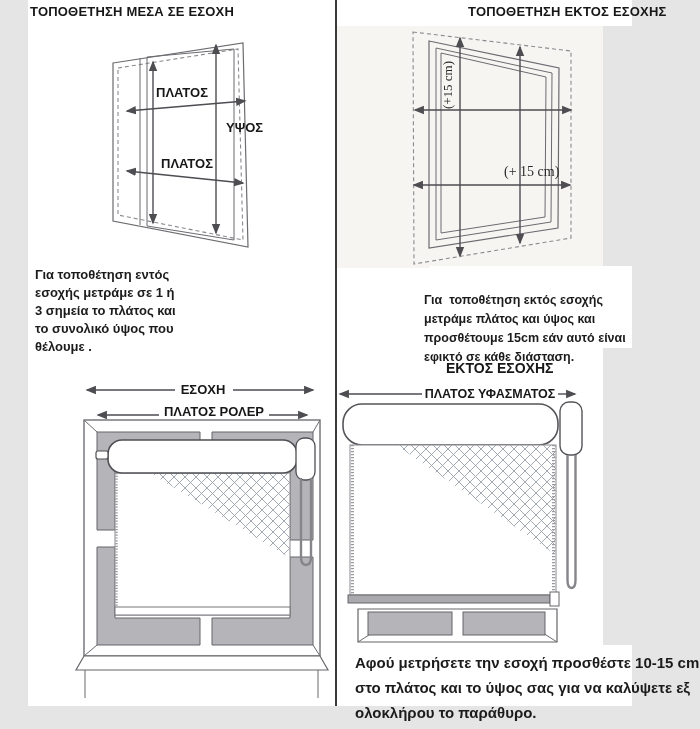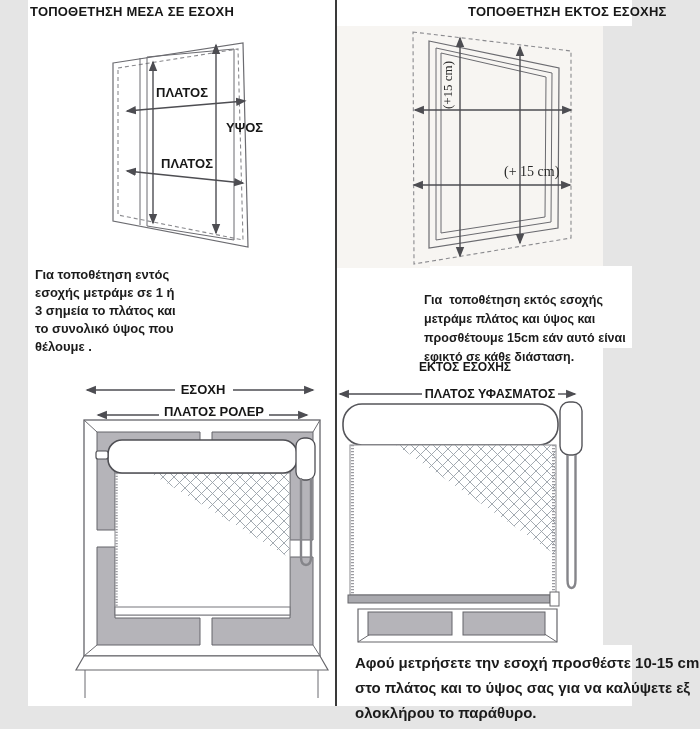--- a/index.html
+++ b/index.html
@@ -3,21 +3,21 @@
 <meta charset="utf-8">
 <style>
   html,body{margin:0;padding:0;}
   body{font-family:"Liberation Sans", sans-serif;}
   .page{position:relative;width:700px;height:729px;background:#e5e5e5;overflow:hidden;}
   .panel{position:absolute;background:#ffffff;z-index:0;}
   .tint{position:absolute;background:#f7f5f2;z-index:0;}
   .divider{position:absolute;left:335px;top:0;width:2px;height:706px;background:#3a3a3a;z-index:2;}
   .abs{position:absolute;z-index:3;}
   .title{font-weight:bold;color:#171717;font-size:13px;letter-spacing:0.2px;white-space:nowrap;}
-  .title-lg{font-weight:bold;color:#171717;font-size:12px;white-space:nowrap;}
+  .title-lg{font-weight:bold;color:#171717;font-size:14px;white-space:nowrap;margin-left:27px;}
   .caption{font-weight:bold;color:#1b1b1b;white-space:pre-wrap;}
   .cap-left{font-size:13px;line-height:18px;}
   .cap-right{font-size:12.5px;line-height:19px;}
   .cap-bottom{font-size:15px;line-height:25px;}
   svg{position:absolute;z-index:3;overflow:visible;}
   svg text{font-family:"Liberation Sans", sans-serif;font-weight:bold;fill:#171717;}
   .serif{font-family:"Liberation Serif", serif;font-weight:normal;fill:#2a2a2a;}
   .frameline{fill:none;stroke:#6b6b70;stroke-width:1.2;}
   .dashline{fill:none;stroke:#8a8a8e;stroke-width:1.1;stroke-dasharray:4 3;}
   .arrow{fill:none;stroke:#4d4d52;stroke-width:1.4;}

